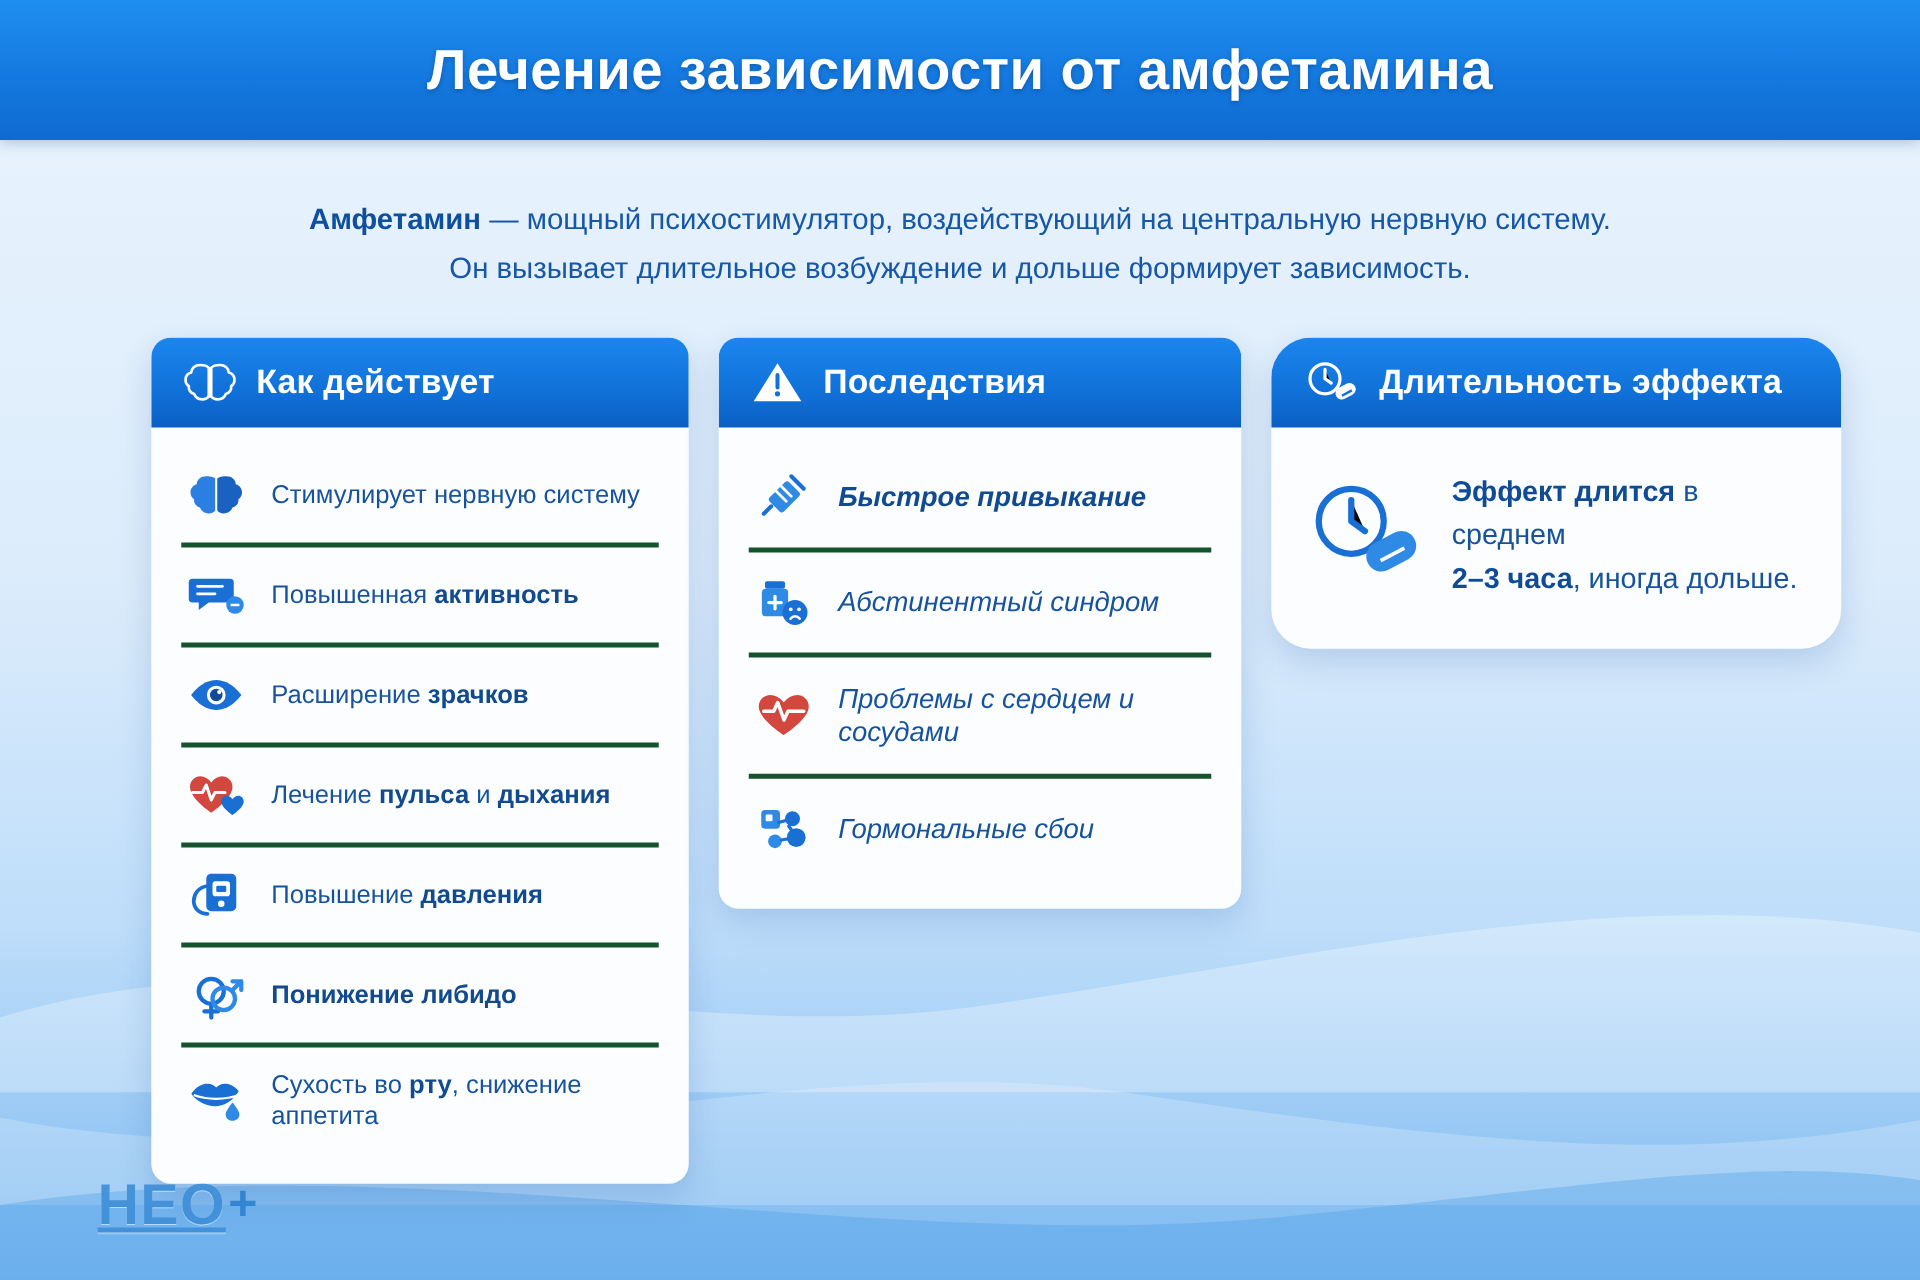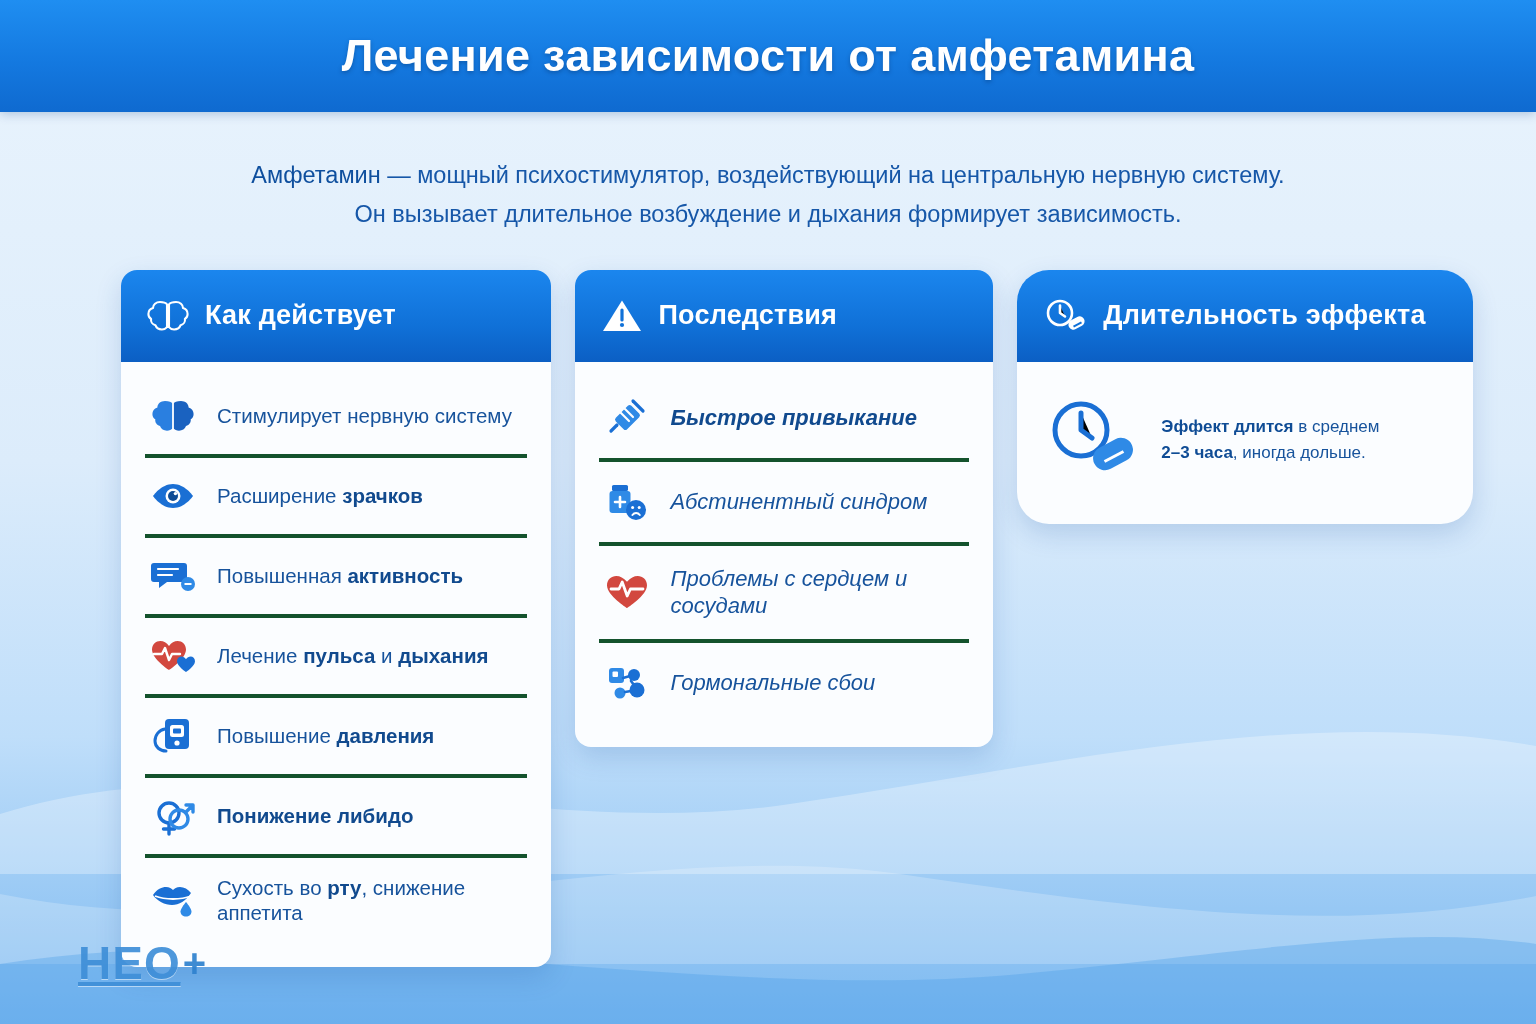--- a/index.html
+++ b/index.html
@@ -52,21 +52,21 @@
   .intro {
     position: relative;
     z-index: 4;
     margin: 44px auto 0;
     width: 1240px;
     text-align: center;
     color: #1657a8;
     font-size: 23.5px;
     line-height: 1.65;
   }
-  .intro b { color: #0e4f9e; font-weight: normal; }
+  .intro b { color: #0e4f9e; font-weight: bold; }
 
   
   .cards {
     position: relative;
     z-index: 4;
     margin: 36px auto 0;
     width: 1410px;
     display: flex;
     align-items: flex-start;
     gap: 24px;
@@ -77,21 +77,21 @@
     background: #fbfdff;
     border-radius: 16px;
     box-shadow: 0 10px 26px rgba(20,80,160,.18);
     overflow: hidden;
   }
   .card.col1 { width: 443px; }
   .card.col2 { width: 432px; }
   .card.col3 { width: 470px; border-radius: 32px; }
 
   .card-head {
-    height: 92px;
+    height: 72px;
     background: linear-gradient(180deg, #1b86ee 0%, #1071d8 60%, #0b5fc4 100%);
     display: flex;
     align-items: center;
     gap: 16px;
     padding: 0 26px;
     box-sizing: border-box;
   }
   .card-head .htxt {
     color: #ffffff;
     font-size: 27px;
@@ -125,21 +125,21 @@
 
   
   .card.col3 .card-body { padding: 34px 28px 40px 26px; }
   .duration-block {
     display: flex;
     align-items: center;
     gap: 22px;
   }
   .duration-text {
     color: #17539c;
-    font-size: 17px;
+    font-size: 23px;
     line-height: 1.5;
   }
   .duration-text b { color: #0f4c95; font-weight: bold; }
 
   
   .logo {
     position: absolute;
     left: 78px;
     bottom: 34px;
     z-index: 6;
@@ -170,21 +170,21 @@
 <div class="poster">
 
   <div class="header">
     <div class="header-title">Лечение зависимости от амфетамина</div>
   </div>
 
   <div class="intro">
     <div>
       <b>Амфетамин</b><span> — мощный психостимулятор, воздействующий на центральную нервную систему.</span>
     </div>
-    <div>Он вызывает длительное возбуждение и дыхания формирует зависимость.</div>
+    <div>Он вызывает длительное возбуждение и дольше формирует зависимость.</div>
   </div>
 
   <div class="cards">
 
     <div class="card col1">
       <div class="card-head">
         <span class="hicon">
           <svg width="42" height="36" viewBox="0 0 42 36" aria-hidden="true">
             <path d="M13 4c-4 0-7 2.6-7 6 -3 .8-4.6 3.3-4.6 6 0 2.1 1 4 2.7 5 -.5 2.6 1.2 5.4 4.3 6.2 .9 2.6 3.4 4.3 6.5 4.3 2.2 0 4-.9 5.1-2.3V6.3C18.9 4.9 16.9 4 13 4z" fill="none" stroke="#ffffff" stroke-width="2.1" stroke-linejoin="round"></path>
             <path d="M29 4c4 0 7 2.6 7 6 3 .8 4.6 3.3 4.6 6 0 2.1-1 4-2.7 5 .5 2.6-1.2 5.4-4.3 6.2 -.9 2.6-3.4 4.3-6.5 4.3 -2.2 0-4-.9-5.1-2.3V6.3C23.1 4.9 25.1 4 29 4z" fill="none" stroke="#ffffff" stroke-width="2.1" stroke-linejoin="round"></path>
@@ -201,40 +201,40 @@
               <path d="M15 5c-4.3 0-7.6 2.8-7.6 6.4 -3.3.9-5 3.6-5 6.5 0 2.3 1.1 4.3 2.9 5.4 -.5 2.8 1.3 5.9 4.7 6.7 1 2.8 3.7 4.7 7 4.7 2.4 0 4.4-1 5.5-2.5V7.4C21.5 6 19.3 5 15 5z" fill="#2a7fe0"></path>
               <path d="M31 5c4.3 0 7.6 2.8 7.6 6.4 3.3.9 5 3.6 5 6.5 0 2.3-1.1 4.3-2.9 5.4 .5 2.8-1.3 5.9-4.7 6.7 -1 2.8-3.7 4.7-7 4.7 -2.4 0-4.4-1-5.5-2.5V7.4C24.5 6 26.7 5 31 5z" fill="#1a62c0"></path>
               <path d="M23 7v28" stroke="#ffffff" stroke-width="1.6"></path>
             </svg>
           </span>
           <span class="rtxt"><span>Стимулирует нервную систему</span></span>
         </div>
 
         <div class="row">
           <span class="ricon">
+            <svg width="46" height="38" viewBox="0 0 46 38" aria-hidden="true">
+              <path d="M4 6h30a3 3 0 0 1 3 3v13a3 3 0 0 1-3 3H17l-8 6v-6H4a3 3 0 0 1-3-3V9a3 3 0 0 1 3-3z" fill="#1a6fd4"></path>
+              <path d="M8 12h20M8 18h14" stroke="#ffffff" stroke-width="2.2" stroke-linecap="round"></path>
+              <circle cx="38" cy="27" r="7" fill="#2f8ae6"></circle>
+              <path d="M34.5 27h7" stroke="#ffffff" stroke-width="2"></path>
+            </svg>
+          </span>
+          <span class="rtxt"><span>Повышенная </span><b>активность</b></span>
+        </div>
+
+        <div class="row">
+          <span class="ricon">
             <svg width="48" height="30" viewBox="0 0 48 30" aria-hidden="true">
               <path d="M24 3C12 3 4 15 4 15s8 12 20 12 20-12 20-12S36 3 24 3z" fill="#1a6fd4"></path>
               <circle cx="24" cy="15" r="7.5" fill="#ffffff"></circle>
               <circle cx="24" cy="15" r="5" fill="#0f4c95"></circle>
               <circle cx="26.4" cy="12.6" r="1.7" fill="#ffffff"></circle>
             </svg>
           </span>
           <span class="rtxt"><span>Расширение </span><b>зрачков</b></span>
-        </div>
-
-        <div class="row">
-          <span class="ricon">
-            <svg width="46" height="38" viewBox="0 0 46 38" aria-hidden="true">
-              <path d="M4 6h30a3 3 0 0 1 3 3v13a3 3 0 0 1-3 3H17l-8 6v-6H4a3 3 0 0 1-3-3V9a3 3 0 0 1 3-3z" fill="#1a6fd4"></path>
-              <path d="M8 12h20M8 18h14" stroke="#ffffff" stroke-width="2.2" stroke-linecap="round"></path>
-              <circle cx="38" cy="27" r="7" fill="#2f8ae6"></circle>
-              <path d="M34.5 27h7" stroke="#ffffff" stroke-width="2"></path>
-            </svg>
-          </span>
-          <span class="rtxt"><span>Повышенная </span><b>активность</b></span>
         </div>
 
         <div class="row">
           <span class="ricon">
             <svg width="50" height="40" viewBox="0 0 50 40" aria-hidden="true">
               <path d="M21 34S4 23 4 13.5C4 8.3 8 5 12.3 5 15.7 5 18.6 6.8 21 10c2.4-3.2 5.3-5 8.7-5C34 5 38 8.3 38 13.5 38 23 21 34 21 34z" fill="#d2483f"></path>
               <path d="M6 18h8l3-6 4 12 3-6h8" fill="none" stroke="#ffffff" stroke-width="2.4" stroke-linecap="round" stroke-linejoin="round"></path>
               <path d="M38 36s-9-5.8-9-10.8c0-2.8 2.1-4.6 4.4-4.6 1.8 0 3.4 1 4.6 2.7 1.2-1.7 2.8-2.7 4.6-2.7 2.3 0 4.4 1.8 4.4 4.6C47 30.2 38 36 38 36z" fill="#1a6fd4"></path>
             </svg>
           </span>

